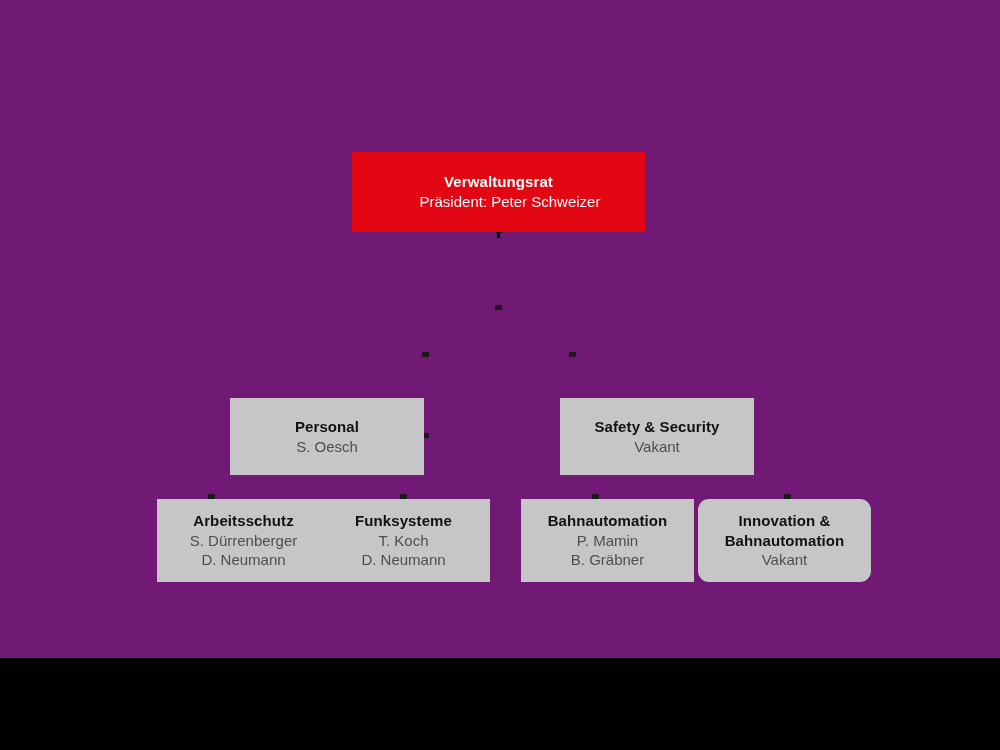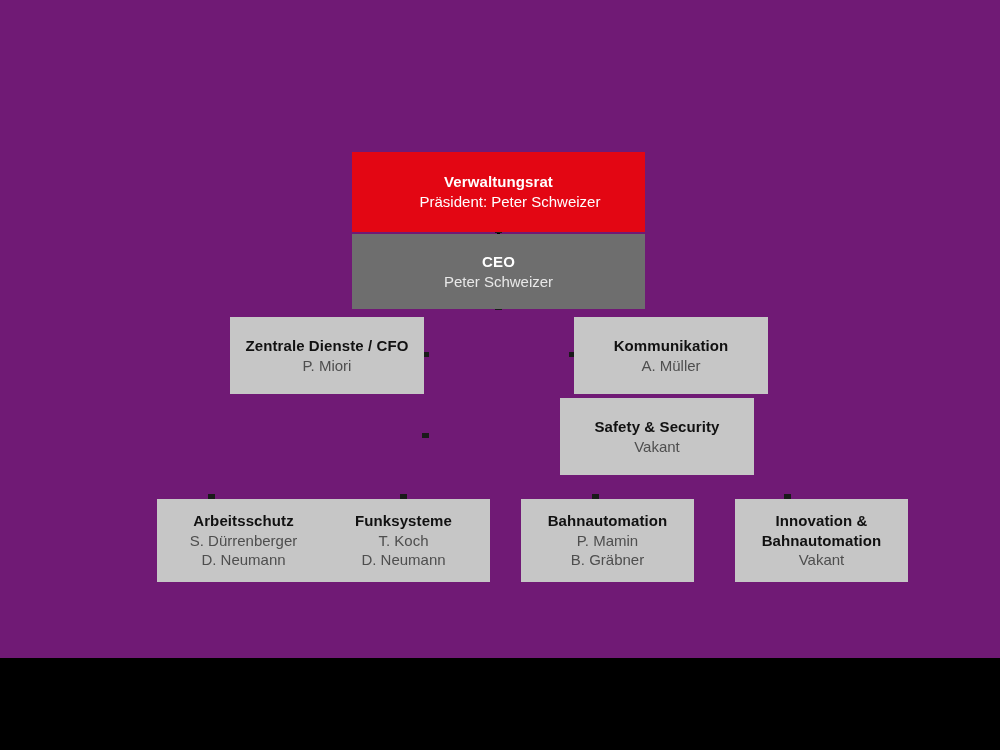--- a/index.html
+++ b/index.html
@@ -92,35 +92,27 @@
   <div class="notch" style="left:208px; top:494px;"></div>
   <div class="notch" style="left:400px; top:494px;"></div>
   <div class="notch" style="left:592px; top:494px;"></div>
   <div class="notch" style="left:784px; top:494px;"></div>
 
   <div class="node level-board" style="left:352px; top:152px; width:293px; height:80px;">
     <div class="title">Verwaltungsrat</div>
     <div class="person">Präsident: Peter Schweizer</div>
   </div>
 
-  <div class="node level-ceo" style="left:352px; top:234px; width:293px; height:75px;">
-    <div class="title">CEO</div>
-    <div class="person">Peter Schweizer</div>
+
+
+  <div class="node level-dept" style="left:230px; top:398px; width:194px; height:77px;">
+    <div class="title">Personal</div>
+    <div class="person">S. Oesch</div>
   </div>
 
-  <div class="node level-dept" style="left:230px; top:317px; width:194px; height:77px;">
-    <div class="title">Zentrale Dienste / CFO</div>
-    <div class="person">P. Miori</div>
-  </div>
-
-
-  <div class="node level-dept" style="left:574px; top:317px; width:194px; height:77px;">
-    <div class="title">Kommunikation</div>
-    <div class="person">A. Müller</div>
-  </div>
 
   <div class="node level-dept" style="left:560px; top:398px; width:194px; height:77px;">
     <div class="title">Safety &amp; Security</div>
     <div class="person">Vakant</div>
   </div>
 
   <div class="node level-unit" style="left:125px; top:499px; width:173px; height:83px;margin-left:32px;">
     <div class="title">Arbeitsschutz</div>
     <div class="person">S. Dürrenberger</div>
     <div class="person">D. Neumann</div>
@@ -131,19 +123,19 @@
     <div class="person">T. Koch</div>
     <div class="person">D. Neumann</div>
   </div>
 
   <div class="node level-unit" style="left:509px; top:499px; width:173px; height:83px;margin-left:12px;">
     <div class="title">Bahnautomation</div>
     <div class="person">P. Mamin</div>
     <div class="person">B. Gräbner</div>
   </div>
 
-  <div class="node level-unit" style="left:735px; top:499px; width:173px; height:83px;">
+  <div class="node level-unit" style="left:698px; top:499px; width:173px; height:83px;border-radius:11px;">
     <div class="title">Innovation &amp;</div>
     <div class="title">Bahnautomation</div>
     <div class="person">Vakant</div>
   </div>
 
 </div>
 
 </body></html>

